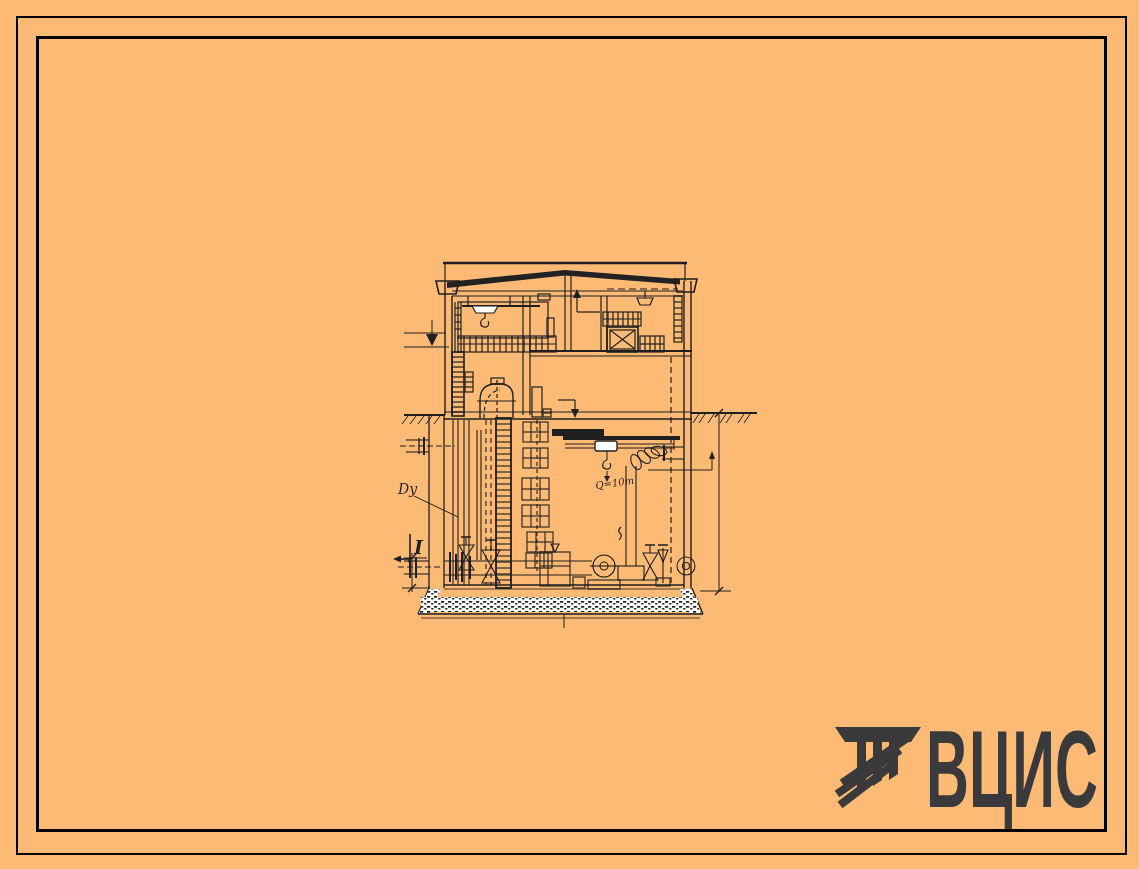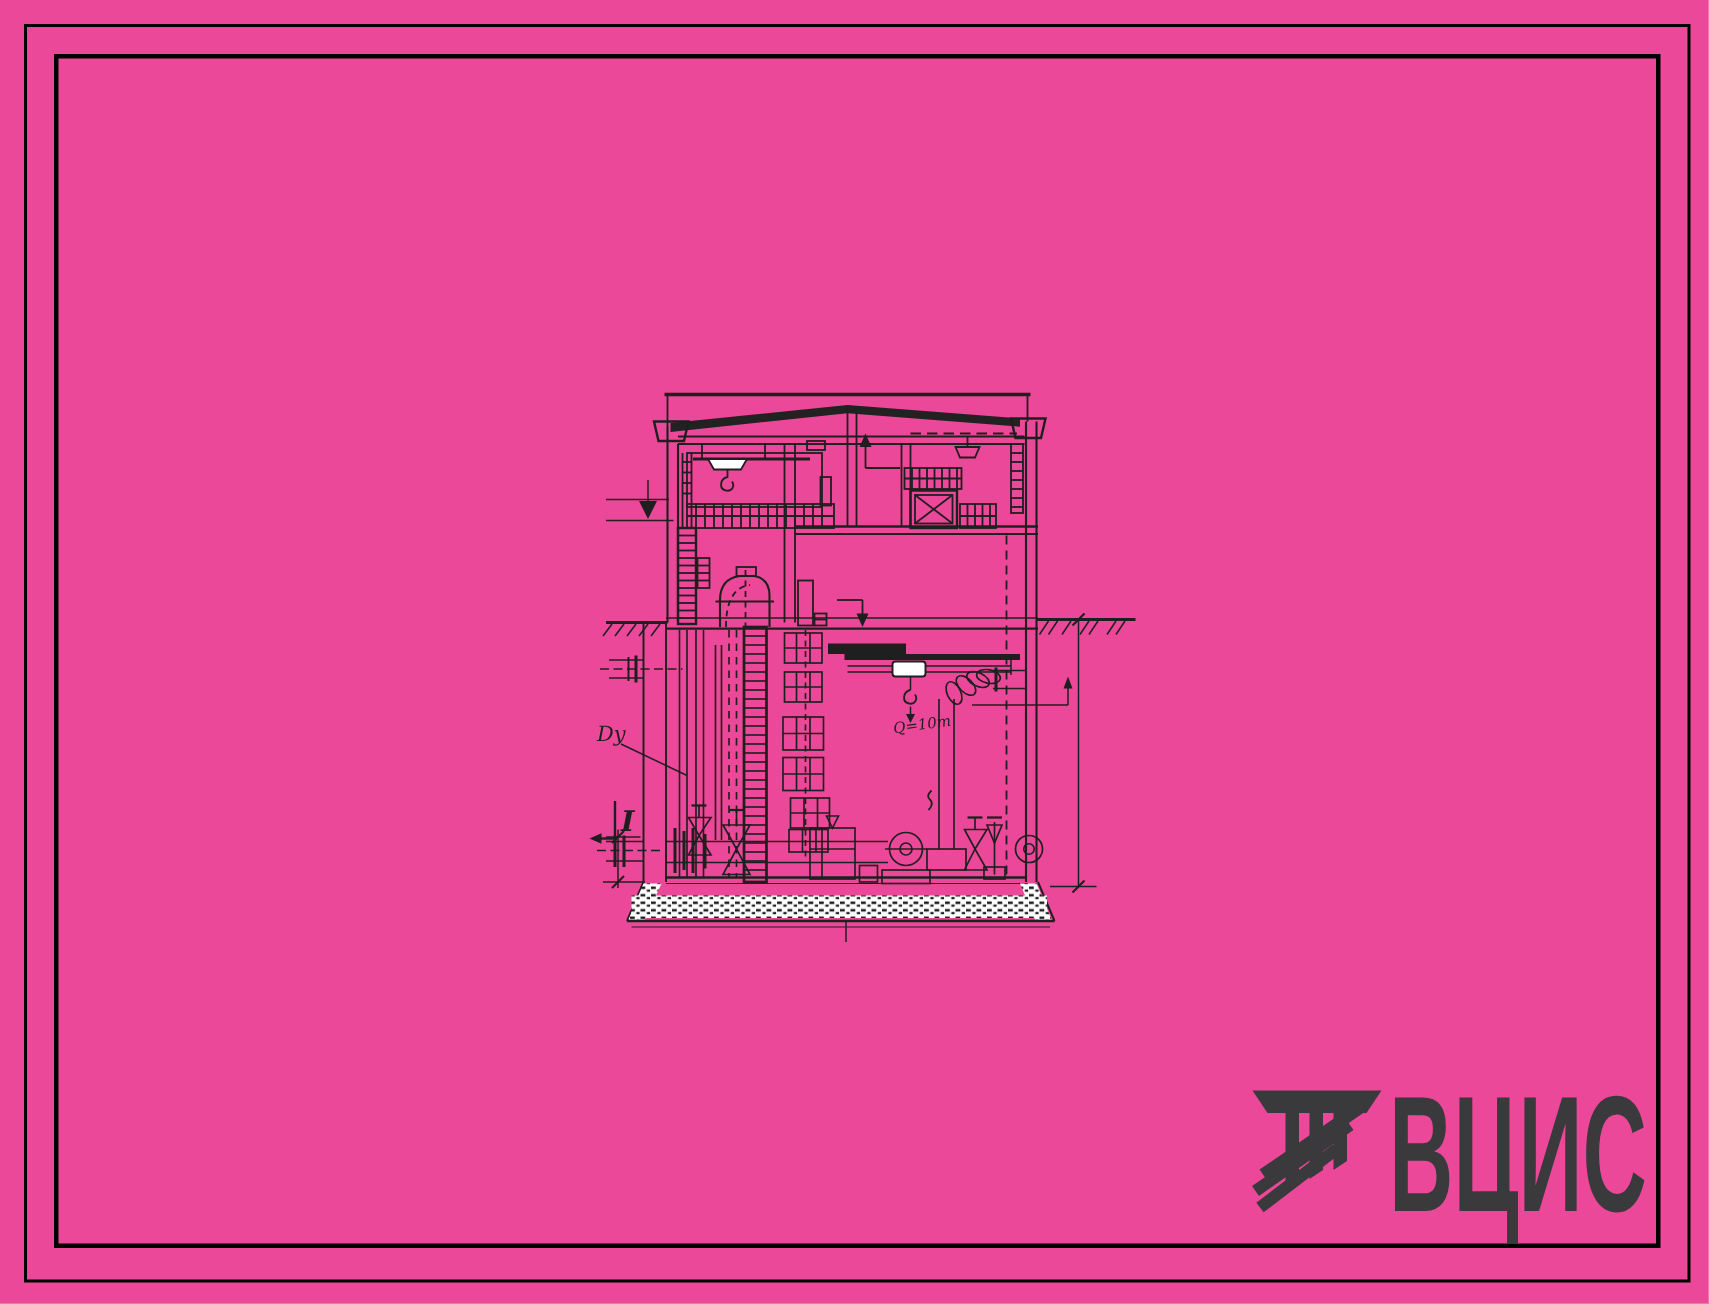--- a/index.html
+++ b/index.html
@@ -1,21 +1,21 @@
 <!DOCTYPE html>
 <html><head>
 <meta charset="utf-8">
 <style>
   html,body{margin:0;padding:0;}
   body{
     width:1139px;height:869px;position:relative;overflow:hidden;
     background:#ffffff;
     font-family:"Liberation Sans",sans-serif;
   }
-  .sheet{position:absolute;inset:0;background:#ec4899;}
+  .sheet{position:absolute;inset:0;background:#fdba74;}
   .outer-frame{
     position:absolute;left:16px;top:16px;right:12px;bottom:14px;
     border:2.5px solid #000;
   }
   .inner-frame{
     position:absolute;left:36px;top:36px;right:32px;bottom:37px;
     border:3px solid #000;
   }
   svg.art{position:absolute;left:0;top:0;width:1139px;height:869px;}
   text{user-select:none;}

